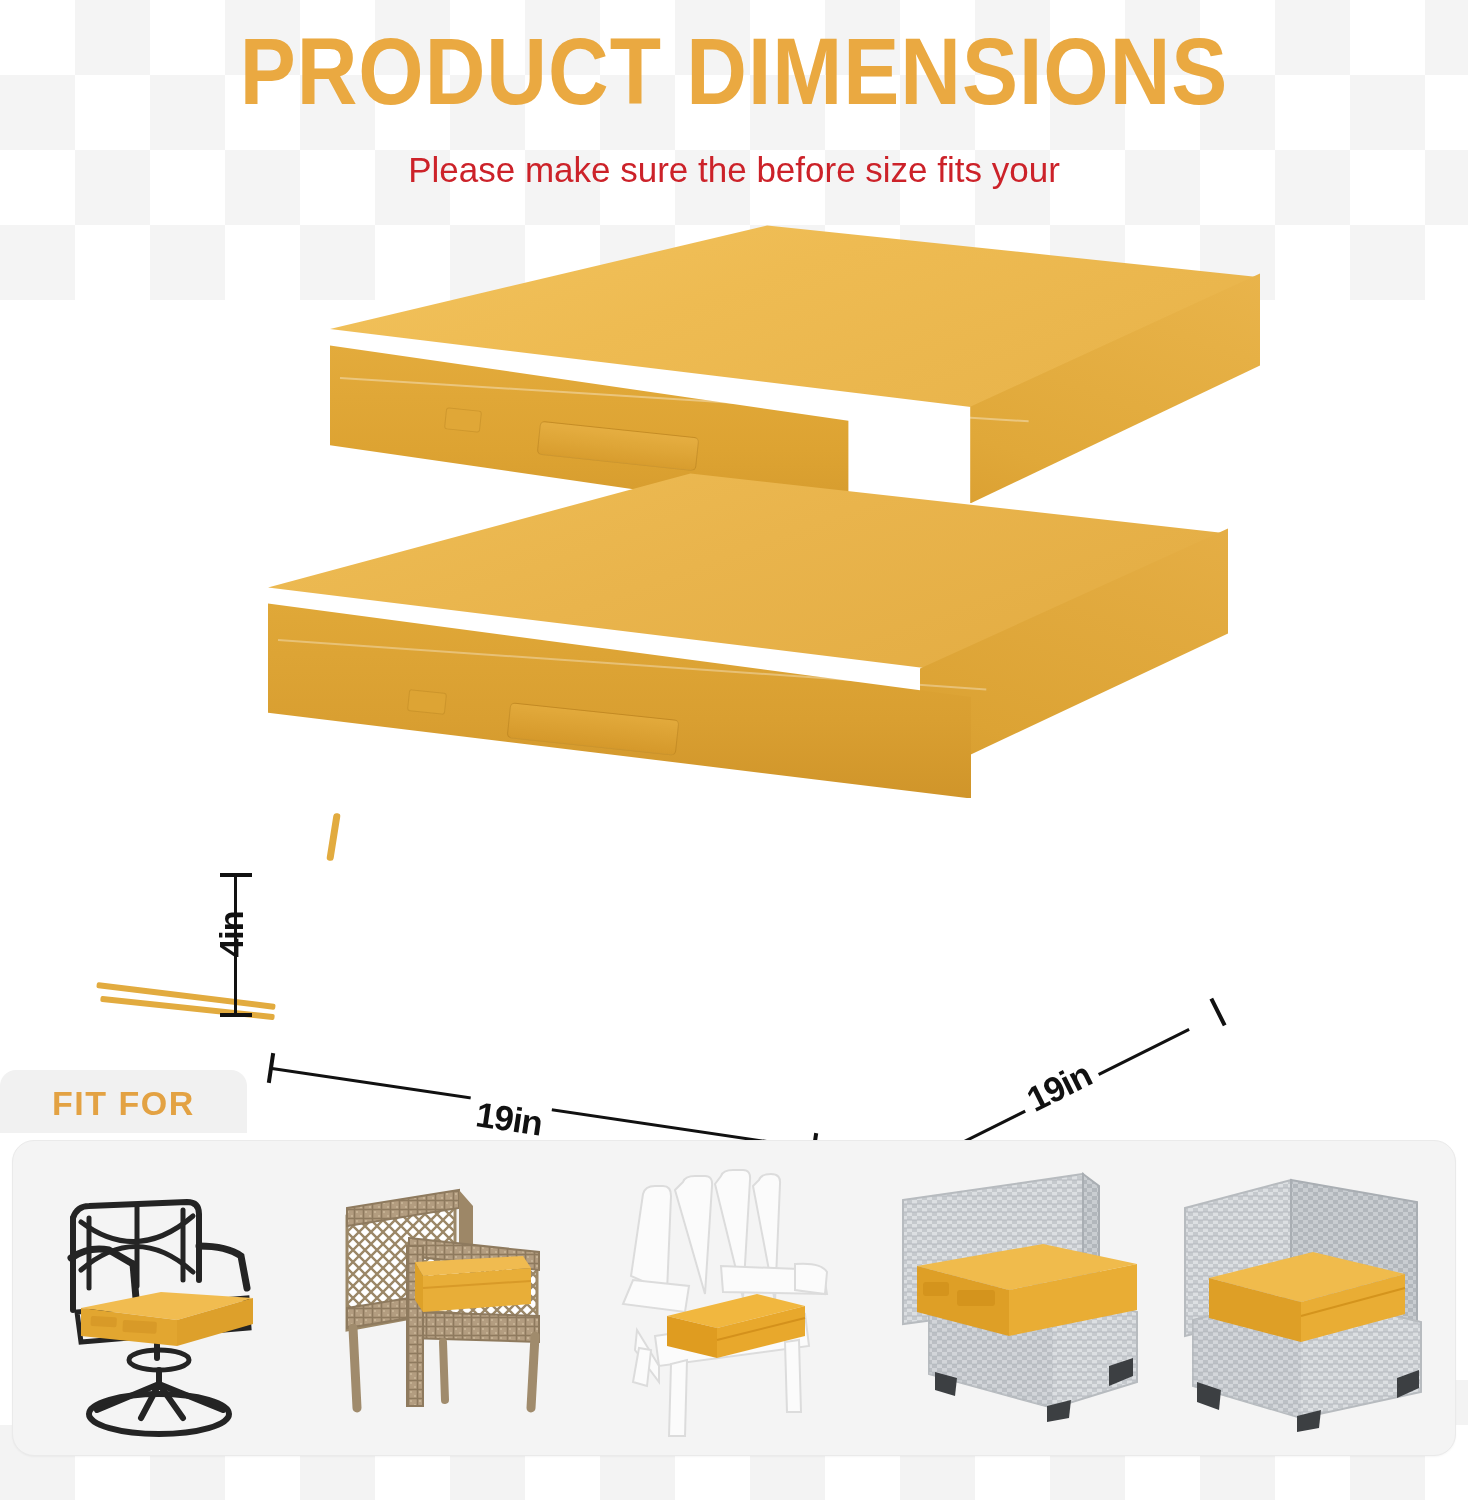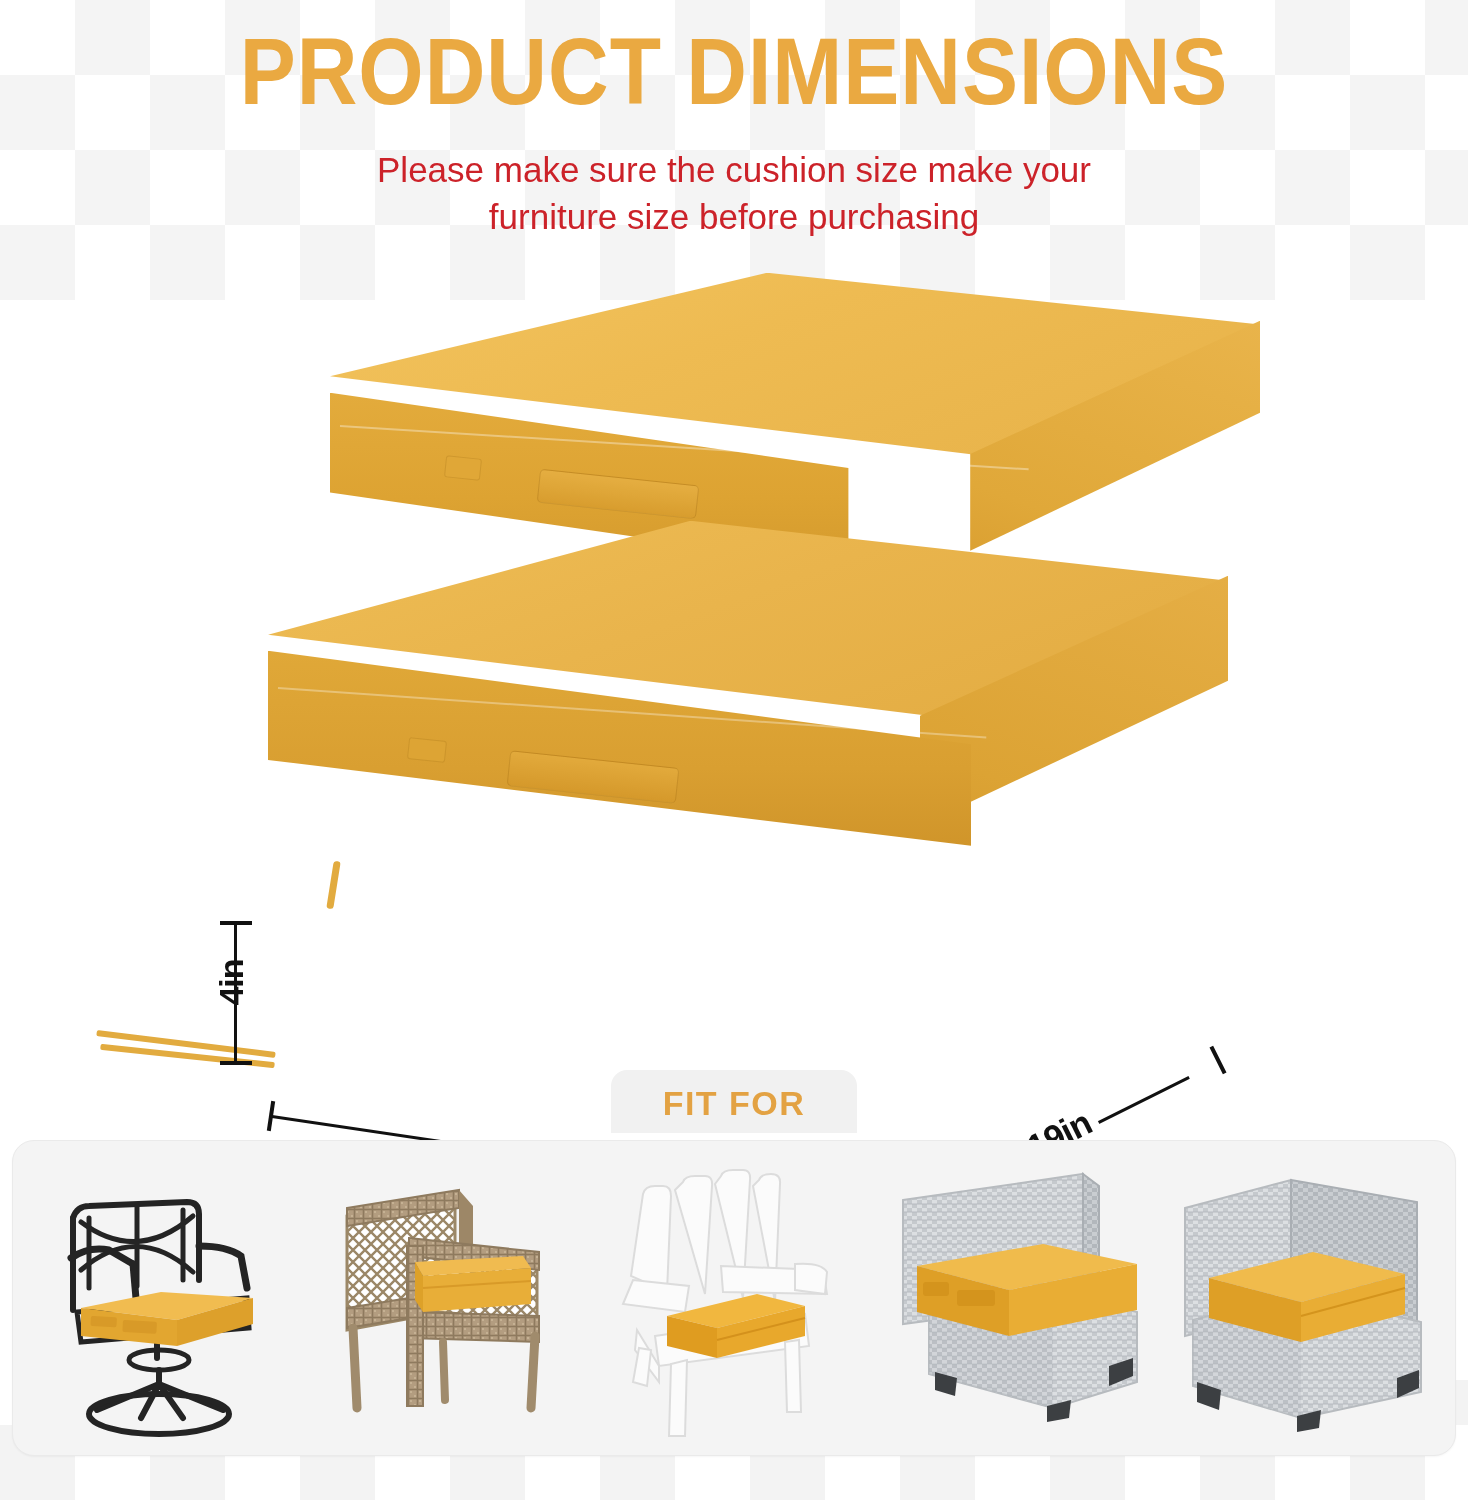--- a/index.html
+++ b/index.html
@@ -231,21 +231,21 @@
   .d2-label {
     position:absolute; left:1018px; top:852px;
     font-size:35px; font-weight:bold; color:#111;
     transform:rotate(-26.5deg); letter-spacing:-1px;
     background:#fff; padding:0 8px;
   }
 
   
   .fitfor-wrap {
     position:absolute; left:0; top:1070px; width:1468px;
-    z-index:3; text-align:center;
+    z-index:3; 
   }
   .fitfor-tab {
     display:inline-block;
     background:#f1f1f1;
     border-radius:16px 16px 0 0;
     padding:14px 52px 10px 52px;
     font-size:34px;
     font-weight:bold;
     color:#e3a243;
     letter-spacing:1.5px;
@@ -280,22 +280,21 @@
 <body>
 
 <div class="watermark">
   <div class="wm-top"></div>
   <div class="wm-bot"></div>
 </div>
 
 <div class="header">
   <div class="title">PRODUCT DIMENSIONS</div>
   <div class="subtitle">
-    <div>Please make sure the cushion size make your</div>
-    <div>furniture size before purchasing</div>
+    <div>Please make sure the before size fits your</div>
   </div>
 </div>
 
 <div class="stage">
 
   <div class="cushion cush-top">
     <div class="c1-top"></div>
     <div class="c1-right"></div>
     <div class="c1-front"></div>
     <div class="c1-seam"></div>

